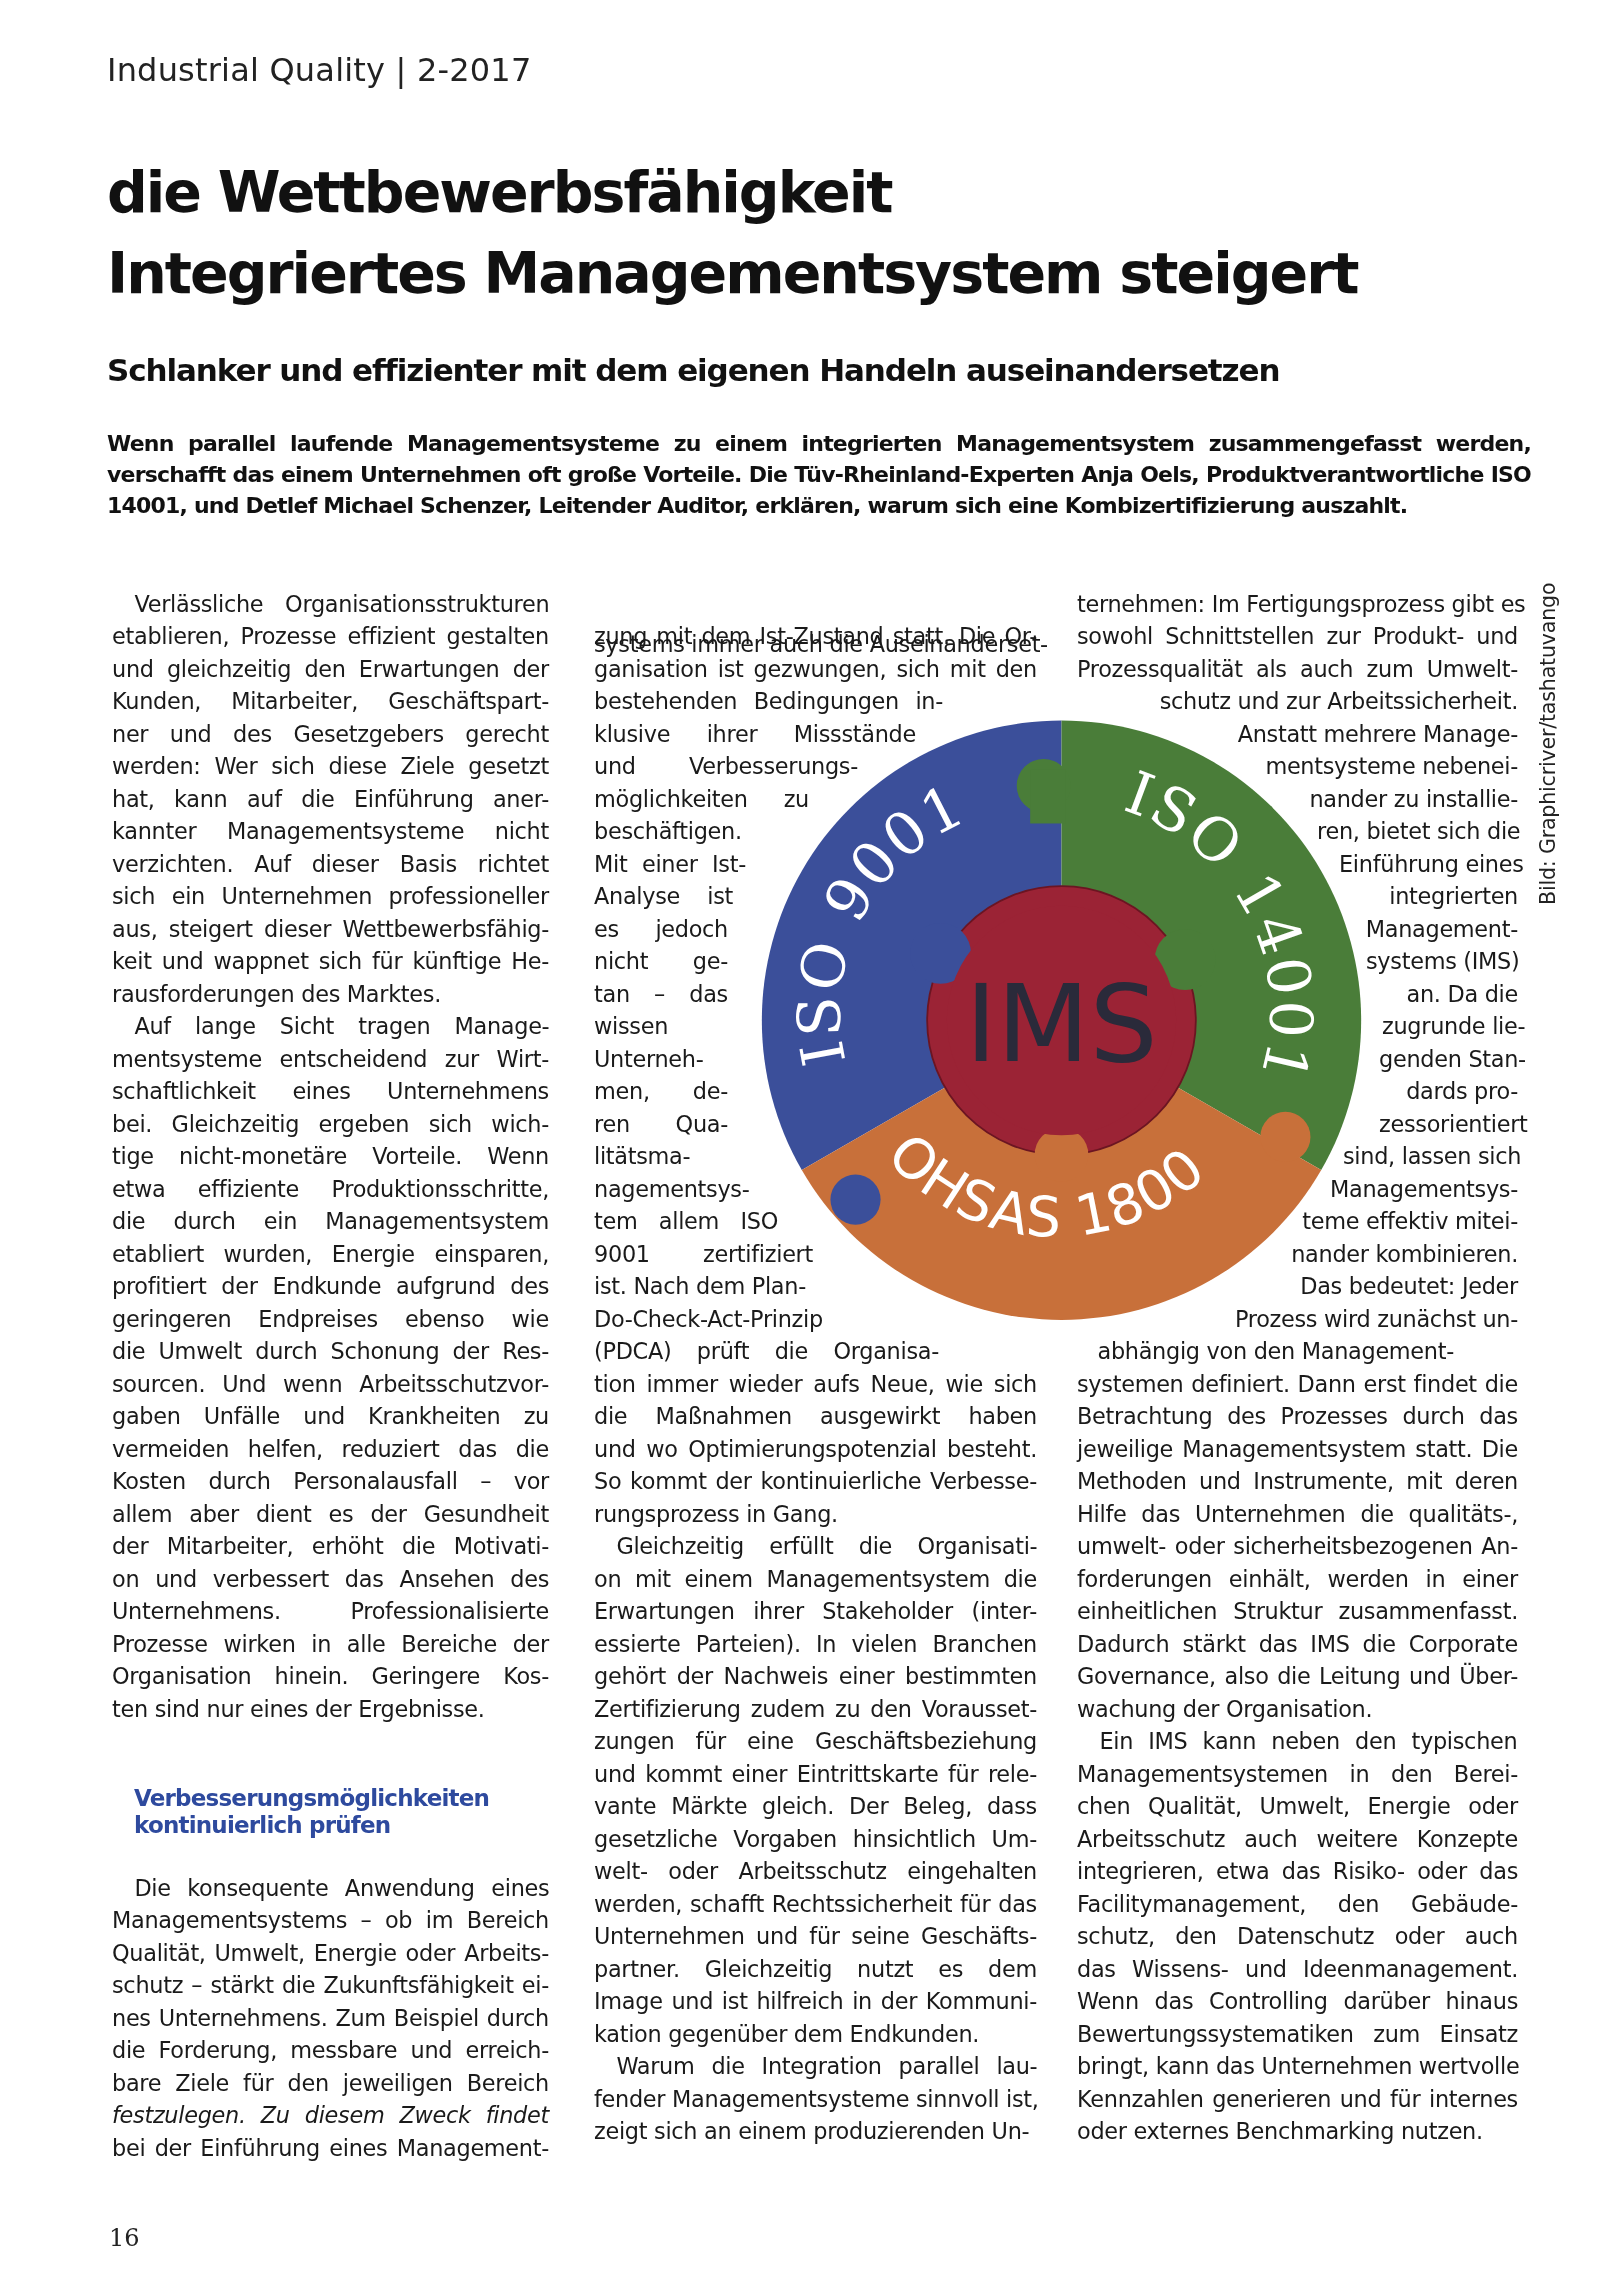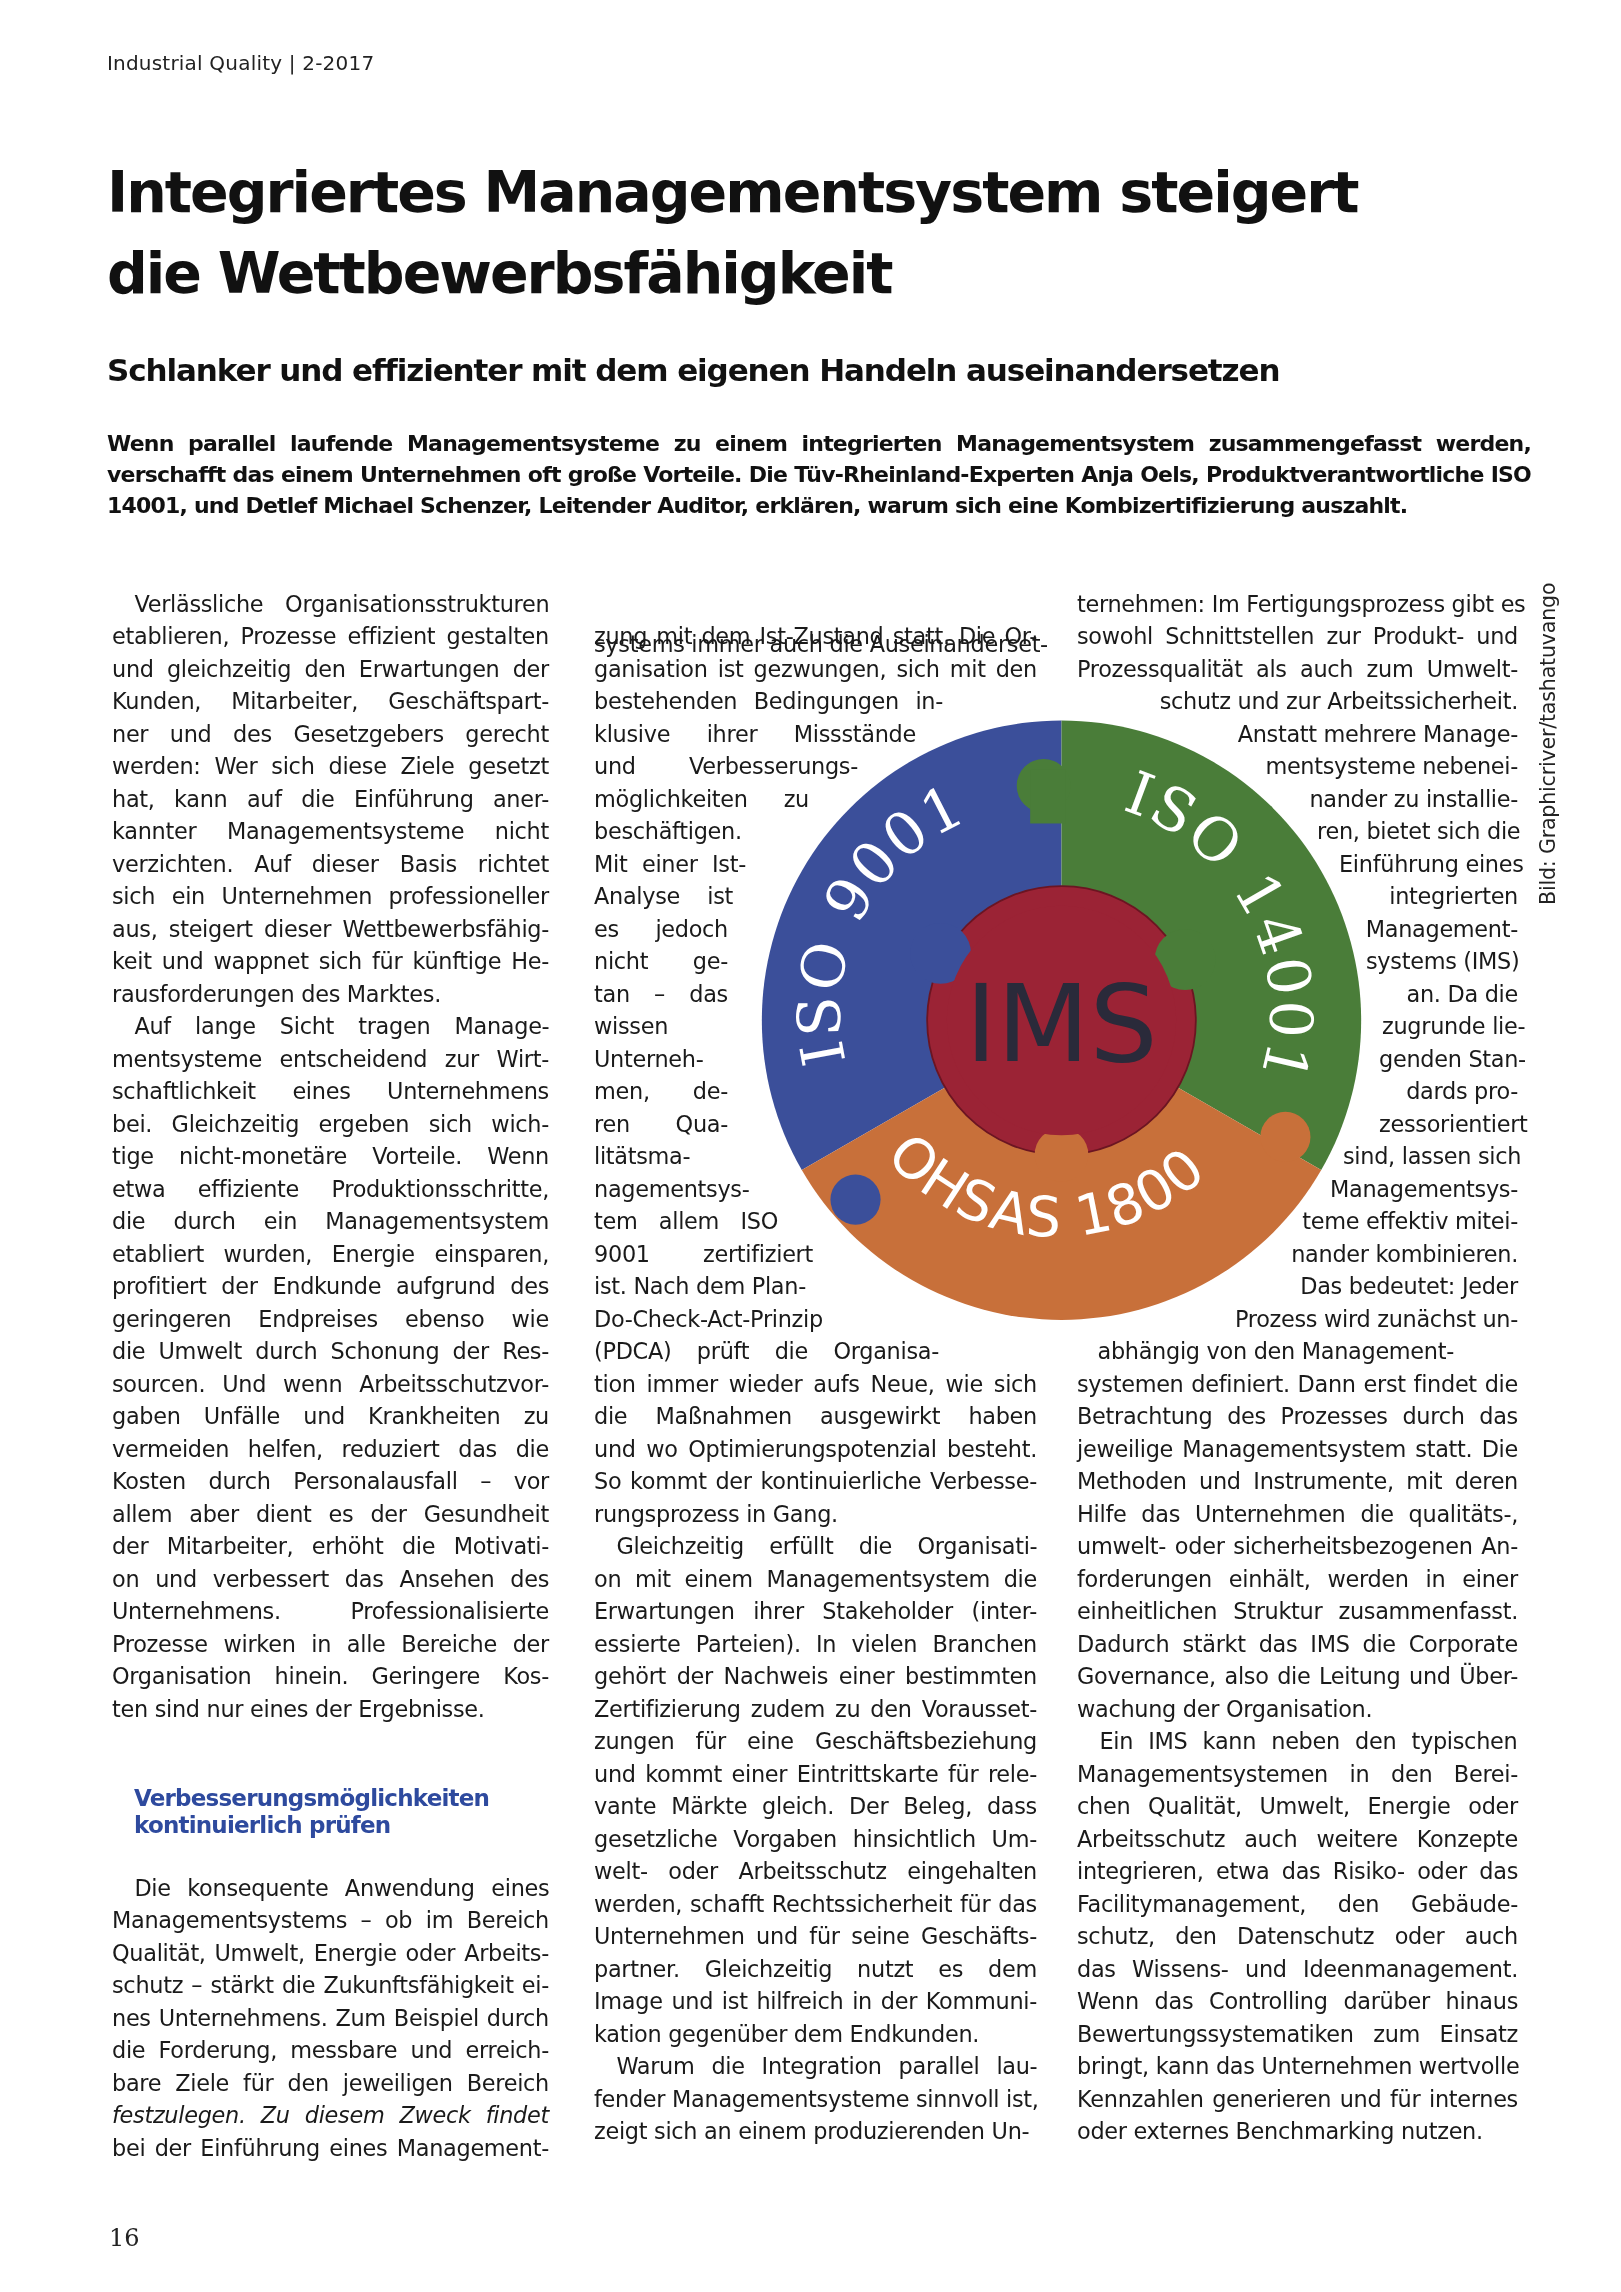--- a/index.html
+++ b/index.html
@@ -1,18 +1,18 @@
 <!DOCTYPE html>
 <html style="font-size:14.3px"><head>
 <meta charset="utf-8">
 <style>
   html, body { margin: 0; padding: 0; background: #ffffff; }
   body { width: 1621px; height: 2293px; position: relative; overflow: hidden;
          font-family: "DejaVu Sans", sans-serif; color: #1a1a1a; }
-  .running-head { position: absolute; left: 107px; top: 51px; font-size: 20px; letter-spacing: 0.2px; color: #222; }
+  .running-head { position: absolute; left: 107px; top: 51px; font-size: 32px; letter-spacing: 0.2px; color: #222; }
   .title { position: absolute; left: 107px; top: 152px; width: 1343px; font-family: "DejaVu Sans", sans-serif;
            font-weight: bold; font-size: 57px; line-height: 81px; letter-spacing: -2px; color: #111; }
   .subtitle { position: absolute; left: 107px; top: 352px; font-weight: bold; font-size: 31px; letter-spacing: -1.1px; color: #111; }
   .lead { position: absolute; left: 107px; top: 428px; width: 1424px; font-weight: bold; font-size: 22px;
           line-height: 31px; letter-spacing: -0.8px; text-align: justify; color: #111; }
   .col { position: absolute; font-size: 22.4px; letter-spacing: -0.3px; color: #1a1a1a; }
   .ln { position: absolute; height: 32px; line-height: 32px; white-space: nowrap; }
   .ln.j { text-align: justify; text-align-last: justify; }
   .ln.r { text-align: right; }
   .subhead { position: absolute; left: 134px; top: 1785px; font-weight: bold; font-size: 23px; line-height: 27px;
@@ -21,22 +21,22 @@
             font-size: 20.6px; white-space: nowrap; letter-spacing: -0.2px; color: #222; }
   .page-number { position: absolute; left: 109px; top: 2224px; font-family: "DejaVu Serif", serif; font-size: 24px; color: #222; }
   .graphic { position: absolute; left: 757px; top: 716px; width: 609px; height: 609px; }
 </style>
 </head>
 <body>
 
 <div class="running-head">Industrial Quality | 2-2017</div>
 
 <div class="title">
+  <div>die Wettbewerbsfähigkeit</div>
   <div>Integriertes Managementsystem steigert</div>
-  <div>die Wettbewerbsfähigkeit</div>
 </div>
 
 <div class="subtitle">Schlanker und effizienter mit dem eigenen Handeln auseinandersetzen</div>
 <div class="lead">Wenn parallel laufende Managementsysteme zu einem integrierten Managementsystem zusammengefasst werden, verschafft das einem Unternehmen oft große Vorteile. Die Tüv-Rheinland-Experten Anja Oels, Produktverantwortliche ISO 14001, und Detlef Michael Schenzer, Leitender Auditor, erklären, warum sich eine Kombizertifizierung auszahlt.</div>
 
 <svg class="graphic" viewBox="0 0 680 680" xmlns="http://www.w3.org/2000/svg">
   <defs>
     <path id="arc9001" d="M 140 470 A 230 230 0 0 1 330 100"></path>
     <path id="arc14001" d="M 390 100 A 235 235 0 0 1 555 420"></path>
     <path id="arc18001" d="M 160 510 A 245 245 0 0 0 515 500"></path>

